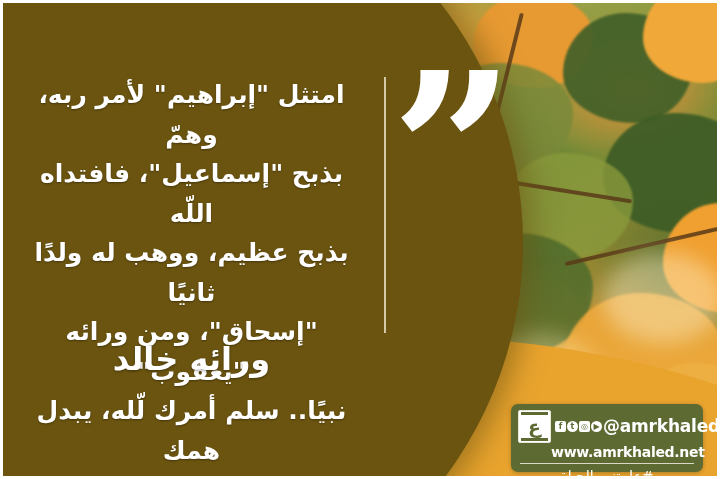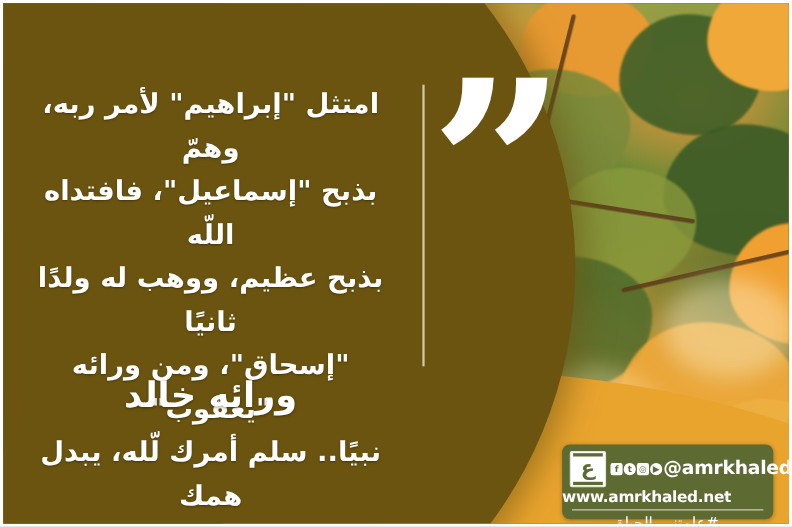--- a/index.html
+++ b/index.html
@@ -90,21 +90,21 @@
   .logo-sq .tick.t{top:1px;}
   .logo-sq .tick.b{bottom:1px;}
   .handle-wrap{display:flex;flex-direction:column;line-height:1;}
   .handles{display:flex;align-items:center;gap:1px;}
   .sicon{
     width:11px;height:11px;border-radius:2px;background:#ffffff;color:#5d6b33;
     font-size:8px;line-height:11px;text-align:center;font-weight:700;flex:none;
   }
   .sicon.round{border-radius:50%;}
   .handle-txt{color:#ffffff;font-size:17px;font-weight:700;letter-spacing:-.2px;}
-  .site{color:#ffffff;font-size:14px;font-weight:700;letter-spacing:-.3px;margin-top:1px;}
+  .site{color:#ffffff;font-size:14px;font-weight:700;letter-spacing:-.3px;padding-left:40px;margin-top:1px;}
   .divider{height:1px;background:#e8e6d8;margin:3px 9px 0 9px;opacity:.9;}
   .hashtag{
     text-align:center;color:#ffffff;font-size:14px;
     direction:rtl;margin-top:4px;font-weight:400;
   }
 </style>
 </head>
 <body>
 
 <div id="card">

